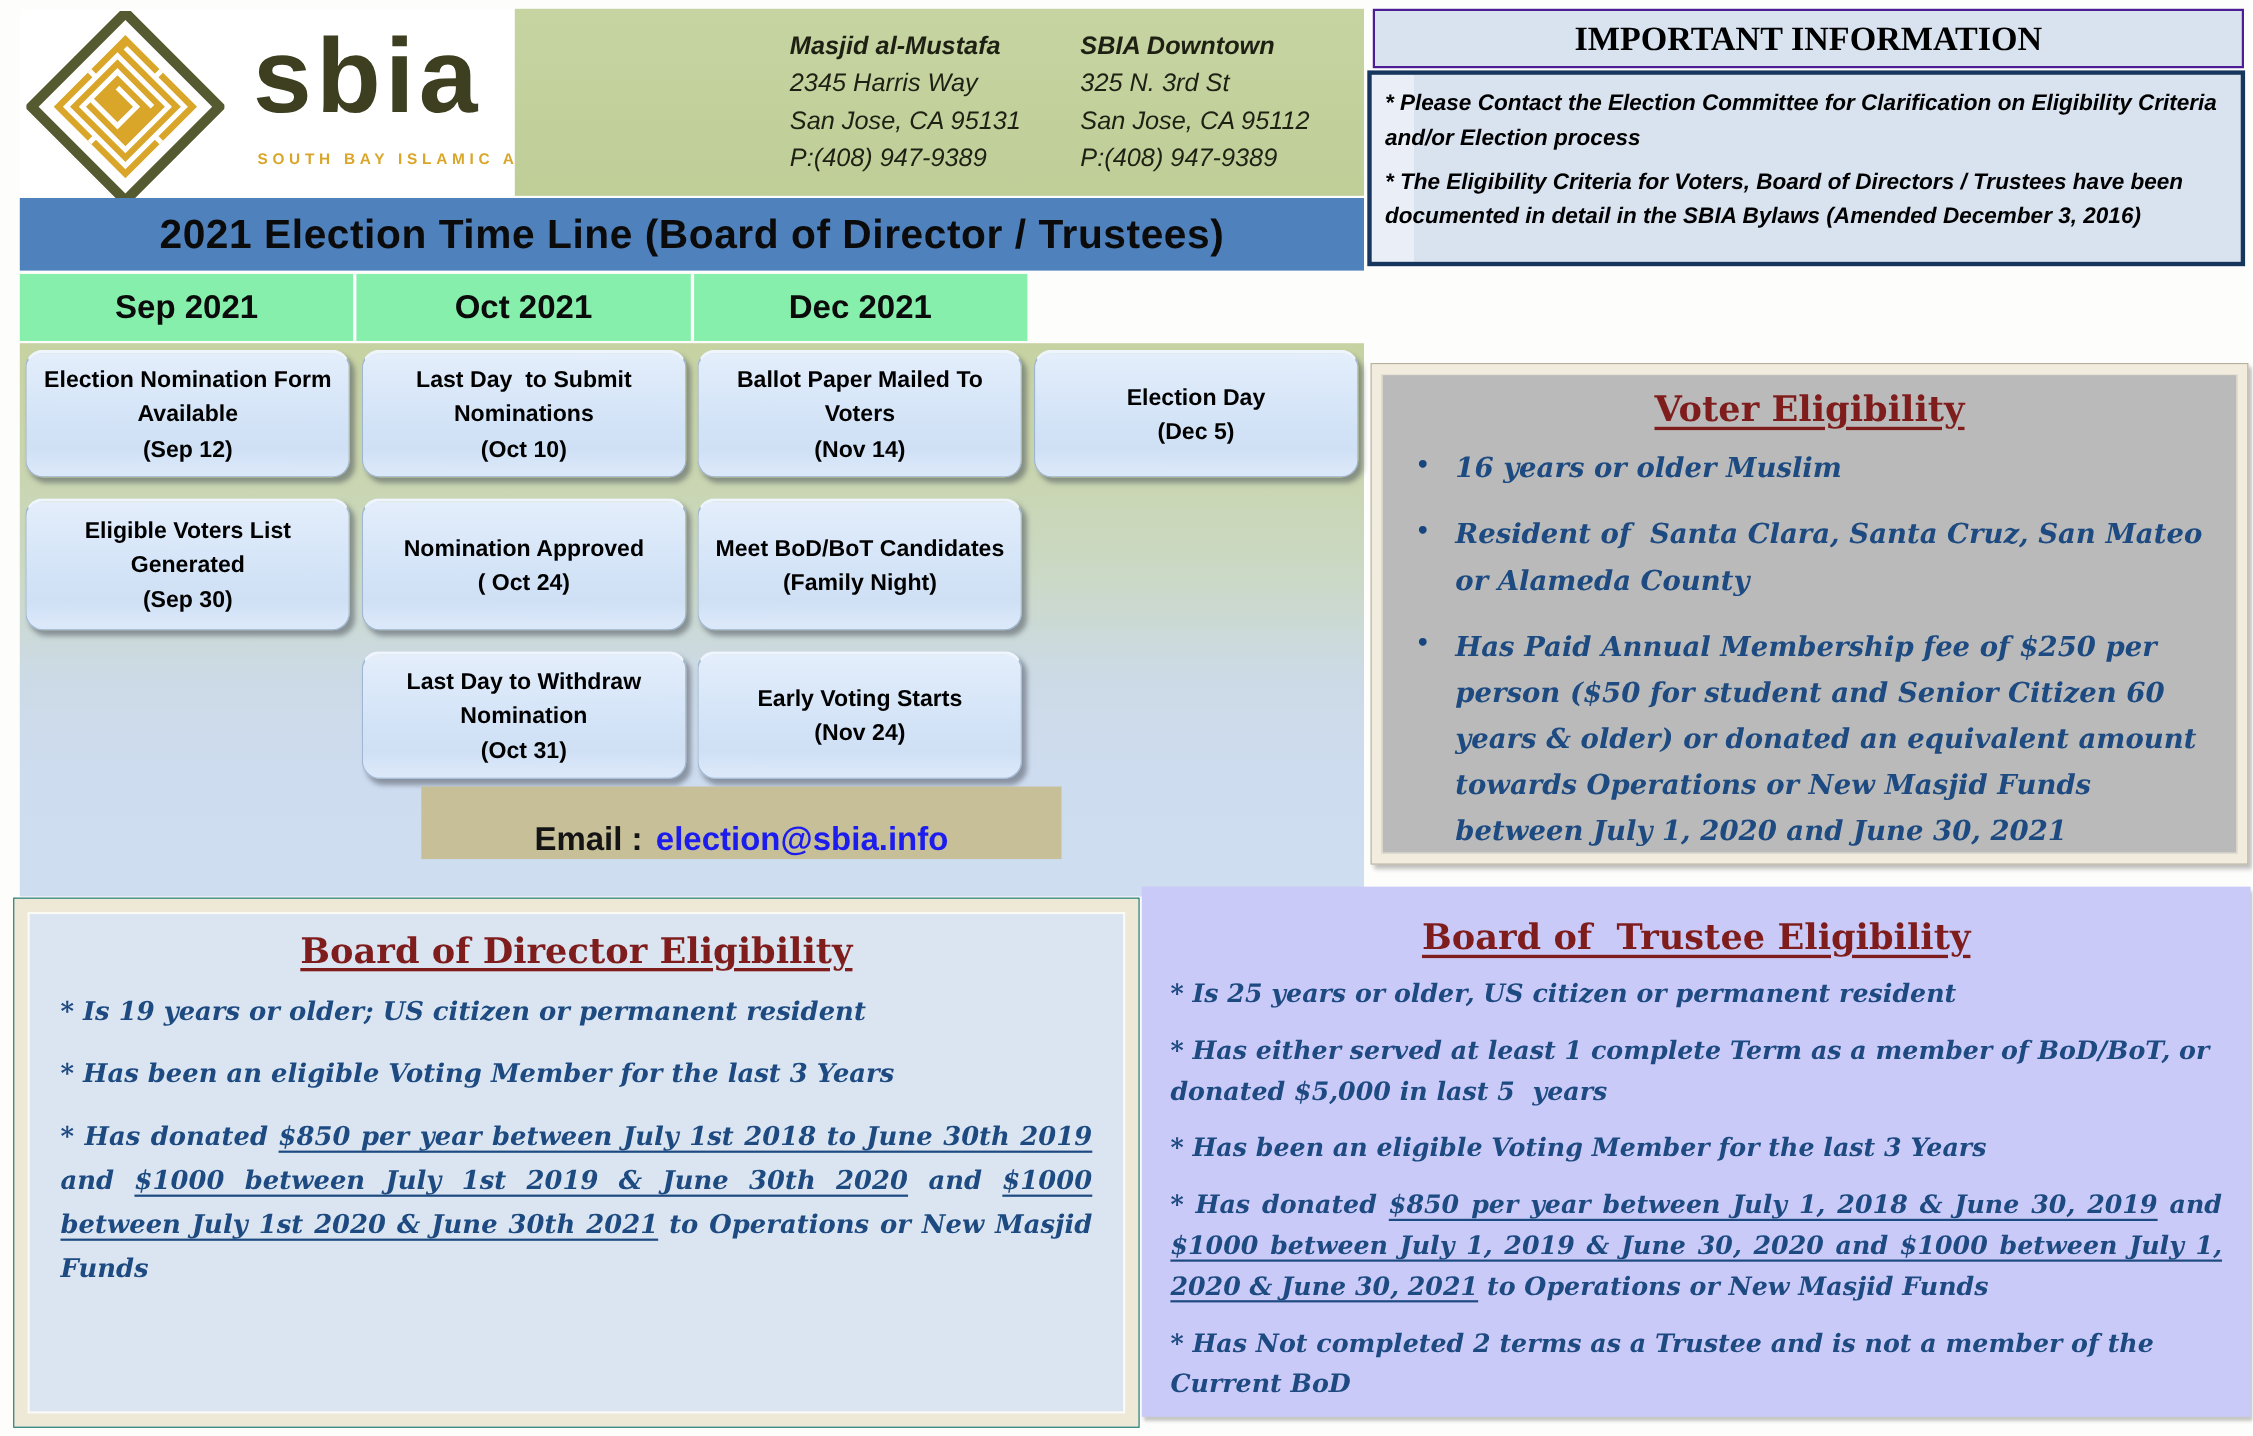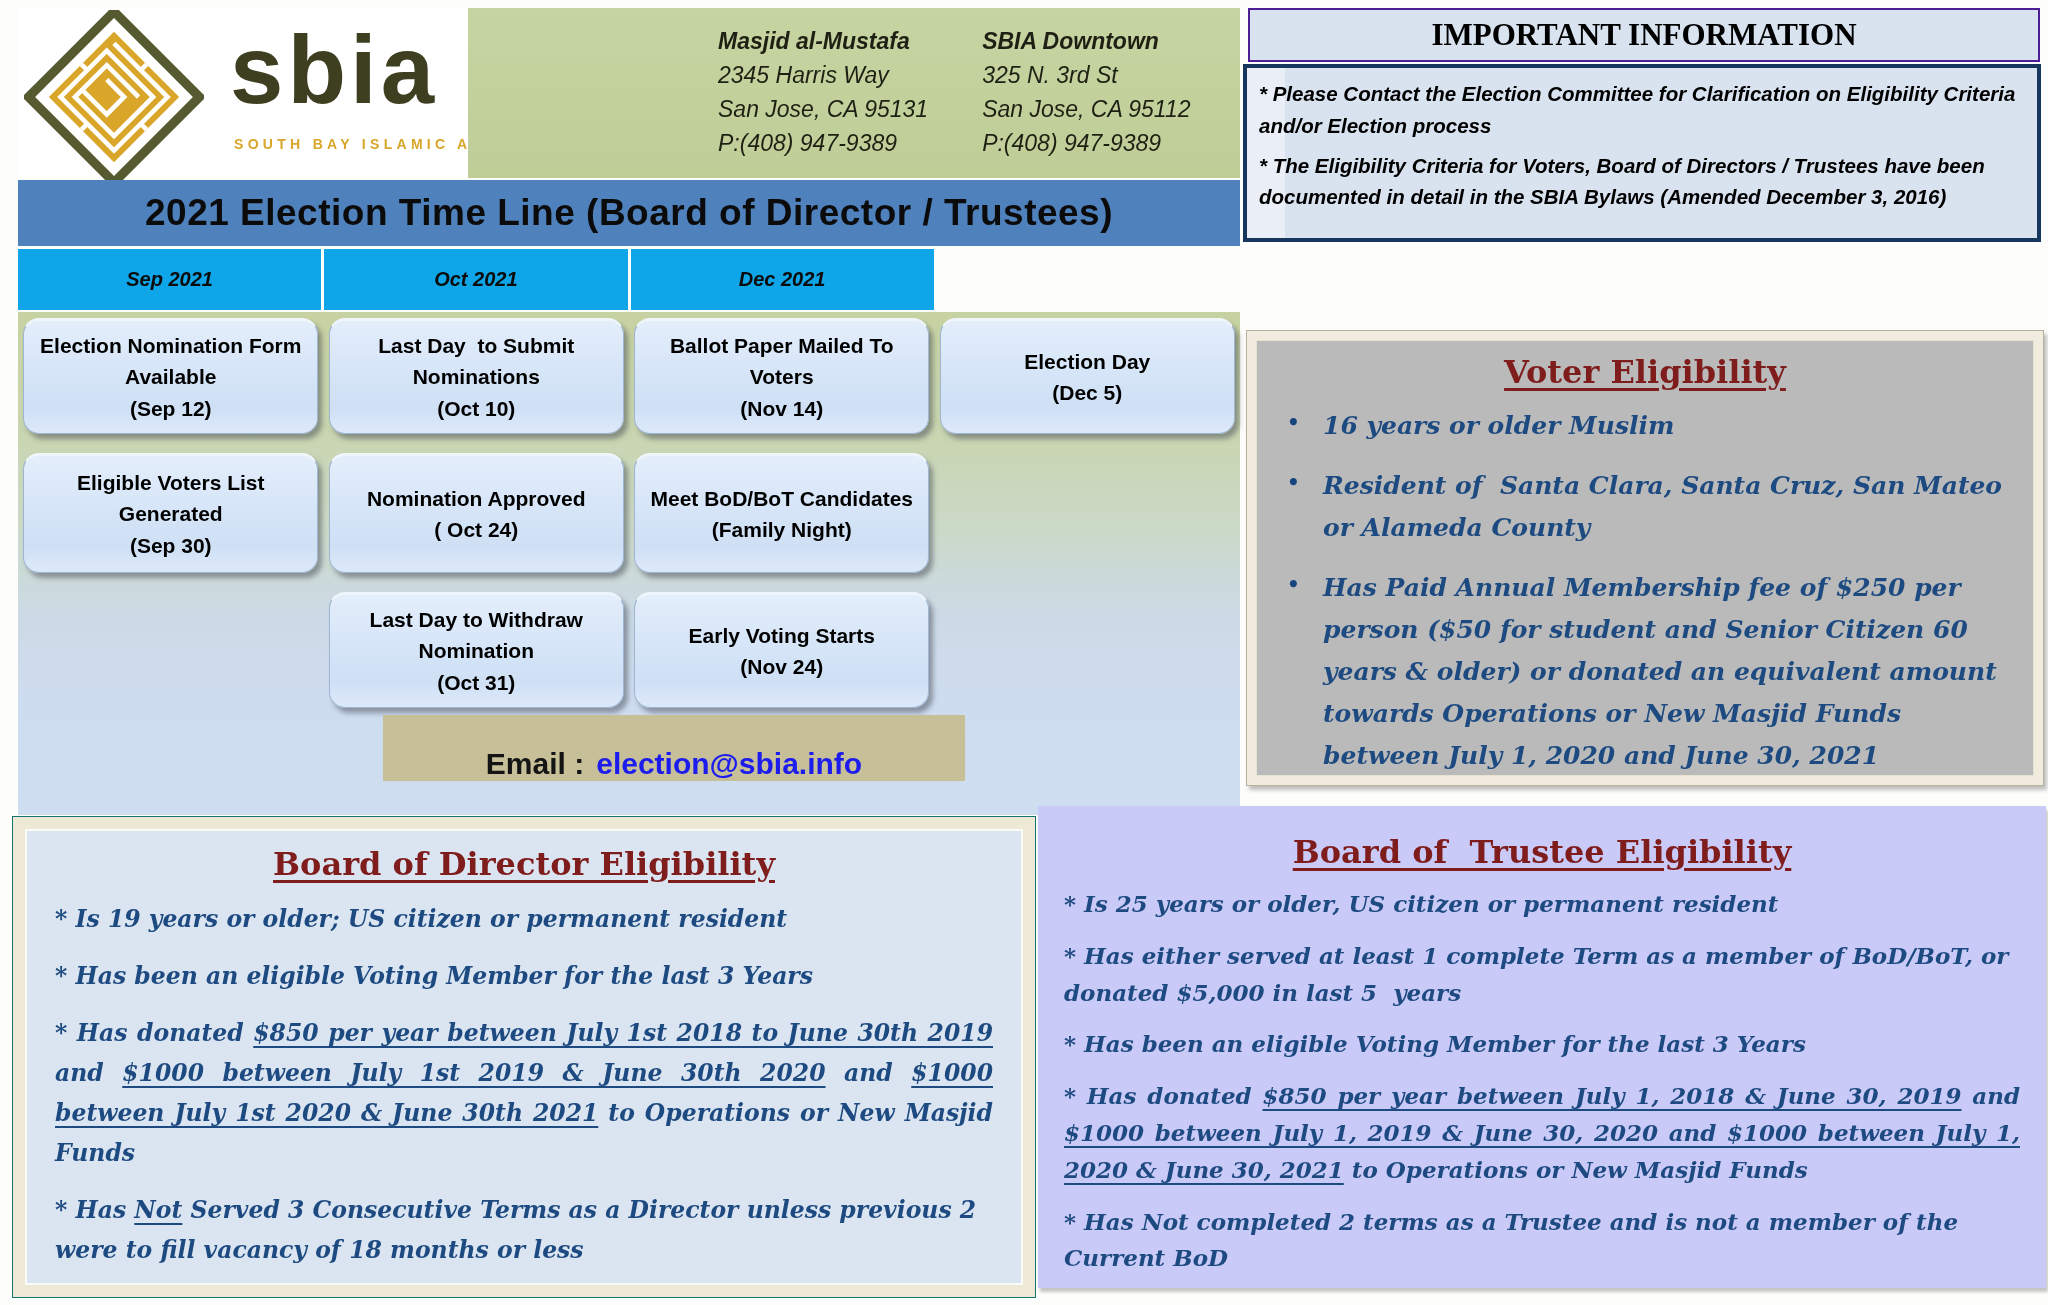--- a/index.html
+++ b/index.html
@@ -20,22 +20,22 @@
   .loc{font-style:italic;color:#1e2013;font-size:23px;line-height:34px;white-space:pre-wrap;}
   .loc-name{font-weight:bold;}
 
   
   .title-bar{position:absolute;left:18px;top:180px;width:1222px;height:66px;background:#4f81bd;
              display:flex;align-items:center;justify-content:center;}
   .title-bar-text{font-size:37px;font-weight:bold;color:#0b0b0b;letter-spacing:.5px;}
 
   .month-row{position:absolute;left:18px;top:249px;width:1222px;height:61px;display:grid;
              grid-template-columns:repeat(4,1fr);column-gap:3px;}
-  .month-cell{background:#0ea5e9;display:flex;align-items:center;justify-content:center;
-              font-size:20px;font-weight:bold;color:#0b0b0b;font-style:italic;}
+  .month-cell{background:#86efac;display:flex;align-items:center;justify-content:center;
+              font-size:30px;font-weight:bold;color:#0b0b0b;}
 
   .timeline-canvas{position:absolute;left:18px;top:312px;width:1222px;height:503px;
       background:linear-gradient(180deg,#c7d2a2 0%,#c9d5ae 22%,#cbd9c6 42%,#ccdae6 60%,#cedcf0 78%,#cfddf1 100%);}
   .cards-grid{position:absolute;left:0;top:8px;width:100%;display:grid;
               grid-template-columns:repeat(4,1fr);grid-template-rows:112px 116px 112px;row-gap:23px;}
   .card-cell{display:flex;align-items:center;justify-content:center;}
   .card{width:298px;max-width:96%;height:100%;
         background:linear-gradient(180deg,#e4eefb 0%,#d7e6f8 40%,#cfe0f5 78%,#dbe8f9 96%);
         border:1px solid #9fb6d2;border-top:3px solid #eff5fc;border-radius:16px;
         box-shadow:4px 5px 5px rgba(70,76,86,.5);
@@ -213,21 +213,20 @@
     </div>
   </div>
 
   <div class="director-box">
     <div class="director-inner">
       <div class="panel-title">Board of Director Eligibility</div>
       <div>
           <div class="elig-item"><span>* Is 19 years or older; US citizen or permanent resident</span></div>
           <div class="elig-item"><span>* Has been an eligible Voting Member for the last 3 Years</span></div>
           <div class="elig-item just"><span>* Has donated </span><span class="u">$850 per year between July 1st 2018 to June 30th 2019</span><span> and </span><span class="u">$1000 between July 1st 2019 &amp; June 30th 2020</span><span>  and </span><span class="u">$1000 between July 1st 2020 &amp; June 30th 2021</span><span> to Operations or New Masjid Funds</span></div>
-          <div class="elig-item"><span>* Has </span><span class="u">Not</span><span> Served 3 Consecutive Terms as a Director unless previous 2 were to fill vacancy of 18 months or less</span></div>
         </div>
     </div>
   </div>
 
   <div class="trustee-box">
     <div class="panel-title">Board of  Trustee Eligibility</div>
     <div>
         <div class="elig-item"><span>* Is 25 years or older, US citizen or permanent resident</span></div>
         <div class="elig-item"><span>* Has either served at least 1 complete Term as a member of BoD/BoT, or donated $5,000 in last 5  years</span></div>
         <div class="elig-item"><span>* Has been an eligible Voting Member for the last 3 Years</span></div>

